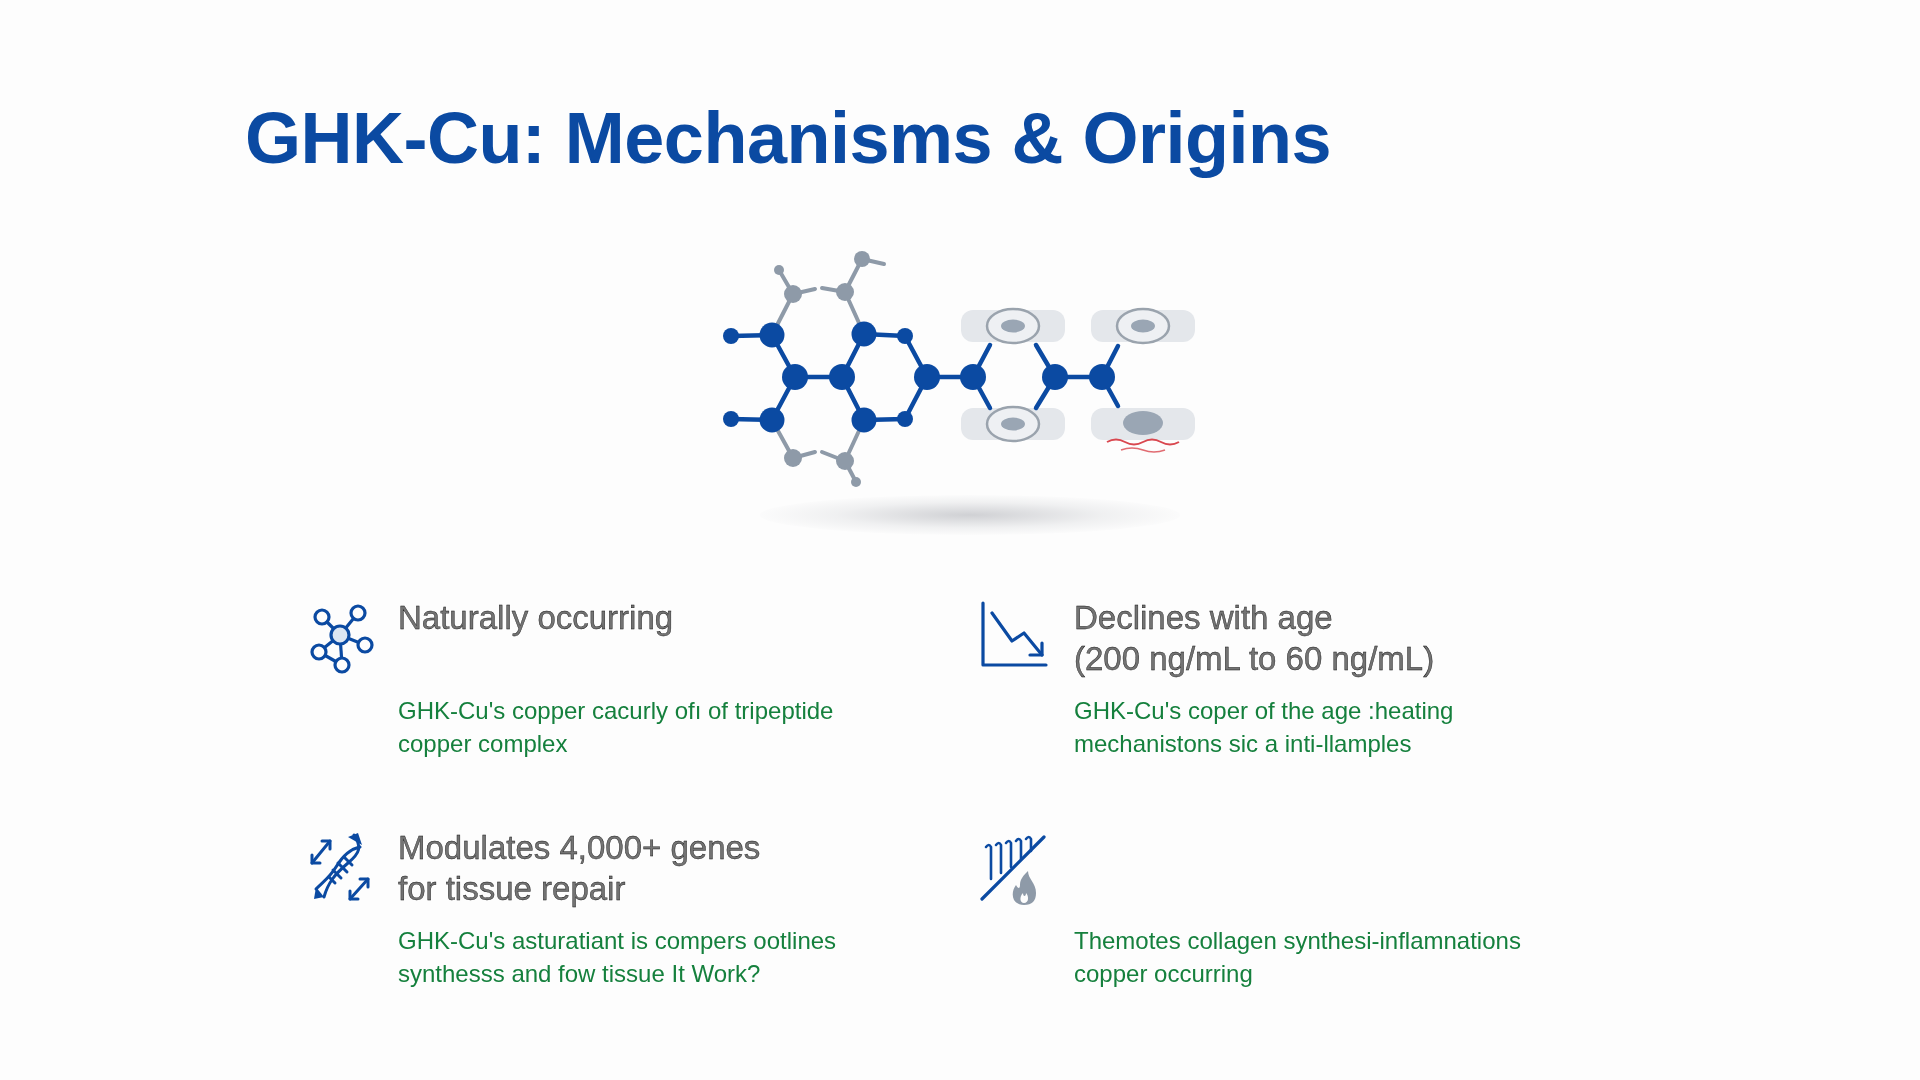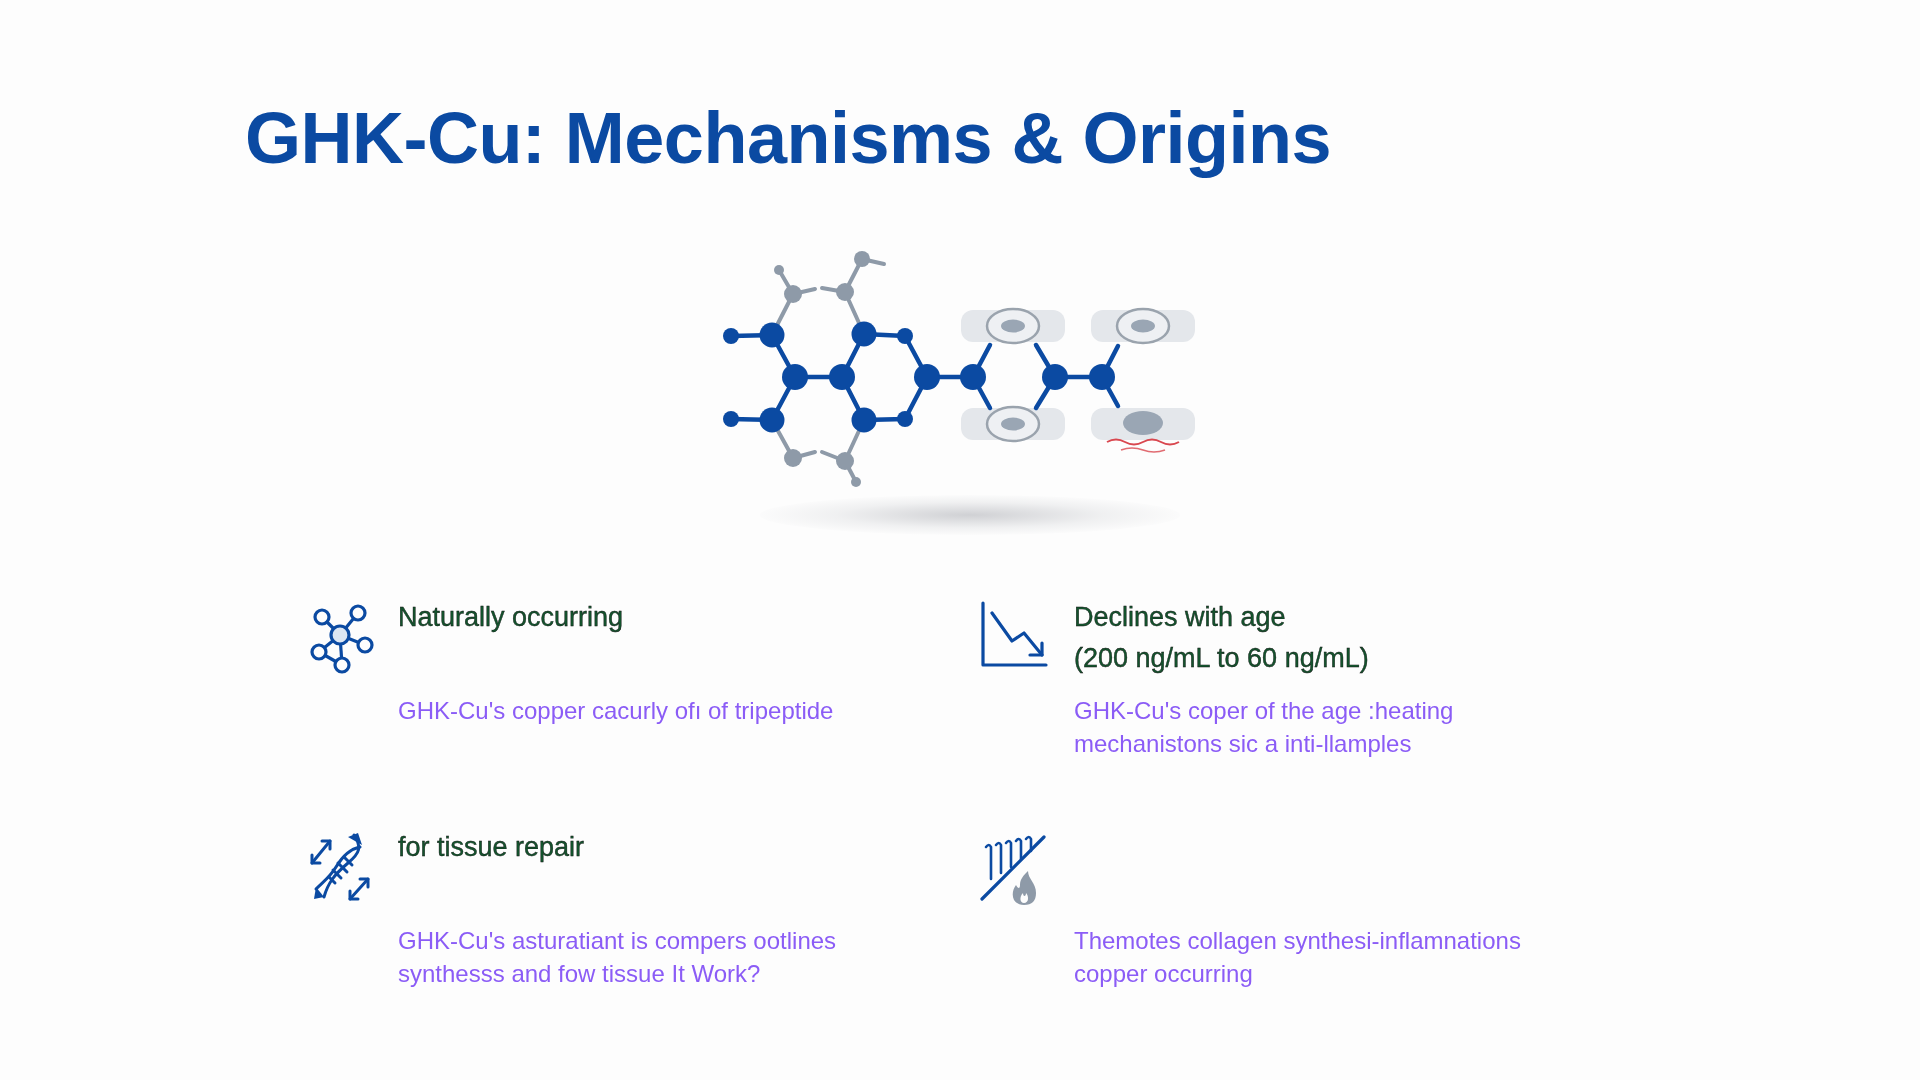--- a/index.html
+++ b/index.html
@@ -57,33 +57,33 @@
   .feature .icon svg {
     width: 100%;
     height: 100%;
     display: block;
   }
   .feature .heading {
     position: absolute;
     left: 96px;
     top: 0;
     width: 560px;
-    font-size: 27px;
+    font-size: 33px;
     font-weight: 400;
-    color: #14532d;
+    color: #737373;
     line-height: 41px;
     -webkit-text-stroke: 0.4px #111;
   }
   .feature .body {
     position: absolute;
     left: 96px;
     top: 97px;
     width: 560px;
     font-size: 24px;
-    color: #8b5cf6;
+    color: #15803d;
     line-height: 33px;
   }
   #f1 { left: 302px; top: 597px; }
   #f2 { left: 978px; top: 597px; }
   #f3 { left: 302px; top: 827px; }
   #f4 { left: 978px; top: 827px; }
 </style>
 </head>
 <body>
 
@@ -198,20 +198,21 @@
         <circle cx="40" cy="68" r="7" fill="#fdfdfd"></circle>
         <circle cx="38" cy="38" r="9" fill="#dce6f3"></circle>
       </g>
     </svg>
   </div>
   <div class="heading">
     <div>Naturally occurring</div>
   </div>
   <div class="body">
     <div>GHK-Cu's copper cacurly ofı of tripeptide</div>
+    <div>copper complex</div>
   </div>
 </div>
 
 <div class="feature" id="f2">
   <div class="icon">
     <svg viewBox="0 0 76 80" xmlns="http://www.w3.org/2000/svg">
       <g stroke="#0b4aa2" stroke-width="3.2" fill="none" stroke-linecap="round" stroke-linejoin="round">
         <polyline points="5,6 5,68 68,68"></polyline>
         <polyline points="14,16 34,44 46,36 64,58"></polyline>
         <polyline points="52,58 64,58 64,46"></polyline>
@@ -243,20 +244,21 @@
         <polyline points="10,28 10,36 18,36"></polyline>
         <line x1="48" y1="72" x2="66" y2="52"></line>
         <polyline points="58,52 66,52 66,60"></polyline>
         <polyline points="48,64 48,72 56,72"></polyline>
       </g>
       <path d="M46 10 L56 6 L60 18 Z" fill="#0b4aa2"></path>
       <path d="M14 60 L22 70 L12 72 Z" fill="#0b4aa2"></path>
     </svg>
   </div>
   <div class="heading">
+    <div>Modulates 4,000+ genes</div>
     <div>for tissue repair</div>
   </div>
   <div class="body">
     <div>GHK-Cu's asturatiant is compers ootlines</div>
     <div>synthesss and fow tissue It Work?</div>
   </div>
 </div>
 
 <div class="feature" id="f4">
   <div class="icon">

